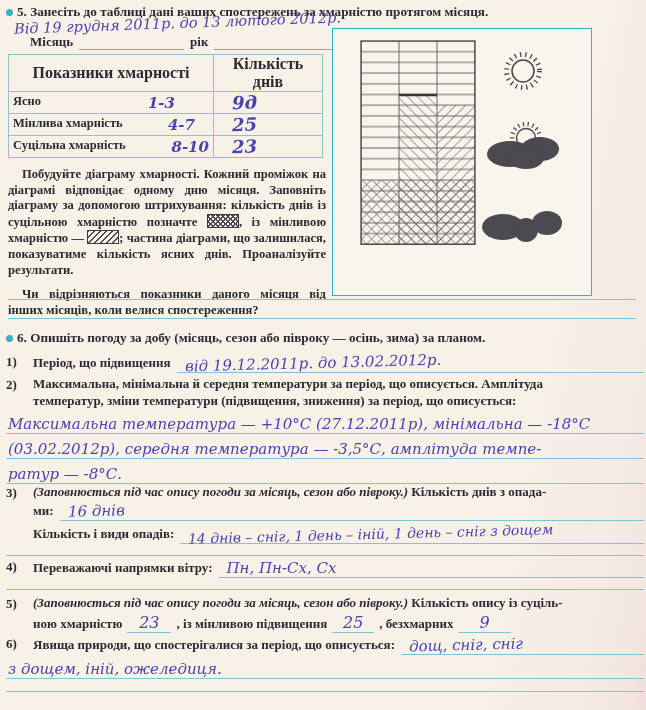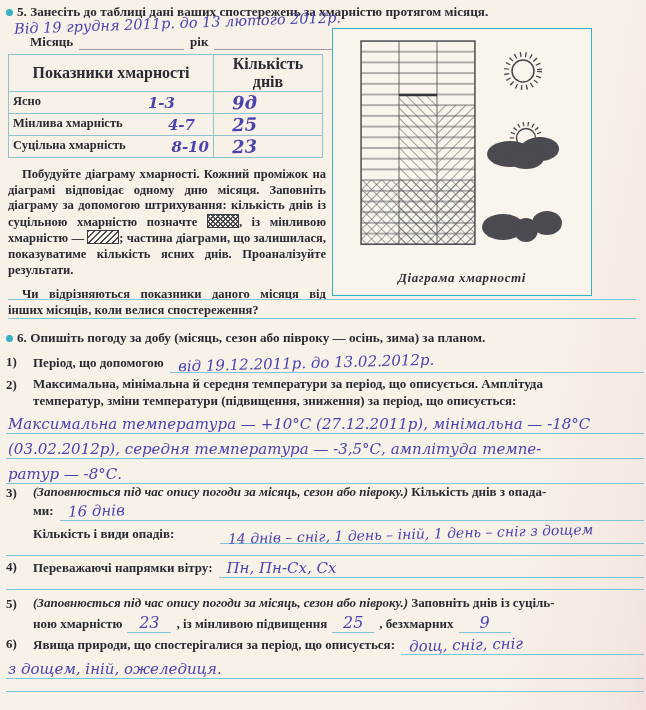--- a/index.html
+++ b/index.html
@@ -170,37 +170,36 @@
         <ellipse cx="207" cy="118" rx="19" ry="12" fill="#4b4a50"></ellipse>
         <ellipse cx="193" cy="127" rx="18" ry="11" fill="#4b4a50"></ellipse>
       </g>
 
       <g>
         <ellipse cx="170" cy="196" rx="21" ry="13" fill="#4b4a50"></ellipse>
         <circle cx="193" cy="199" r="12" fill="#4b4a50"></circle>
         <ellipse cx="214" cy="192" rx="15" ry="12" fill="#4b4a50"></ellipse>
       </g>
     </svg>
-    <div class="diag-caption">Діаграма хмарності</div>
   </div>
 
   <div class="free-line" style="top:299px;"></div>
   <div class="free-line" style="top:318px;"></div>
 
   <div class="sec6">
     <div class="sec6-title">
       <span class="bullet"></span><span>6.</span>
       <span>Опишіть погоду за добу (місяць, сезон або півроку — осінь, зима) за планом.</span>
     </div>
 
     <div class="item">
       <span class="inum">1)</span>
       <div class="ibody">
         <div class="arow">
-          <span class="pt">Період, що допомогою</span>
+          <span class="pt">Період, що підвищення</span>
           <span class="fill"><span class="hw hw15 tilt">від 19.12.2011р.  до  13.02.2012р.</span></span>
         </div>
       </div>
     </div>
 
     <div class="item" style="margin-bottom:1px;">
       <span class="inum">2)</span>
       <div class="ibody">
         <div class="ptline">Максимальна, мінімальна й середня температури за період, що описується. Амплітуда</div>
         <div class="ptline">температур, зміни температури (підвищення, зниження) за період, що описується:</div>
@@ -217,21 +216,21 @@
       </div>
 
     <div class="item" style="margin-bottom:0;">
       <span class="inum">3)</span>
       <div class="ibody">
         <div class="ptline"><span class="it">(Заповнюється під час опису погоди за місяць, сезон або півроку.)</span> <span class="pt">Кількість днів з опада-</span></div>
         <div class="arow">
           <span class="pt">ми:</span>
           <span class="fill"><span class="hw hw15 tilt">16 днів</span></span>
         </div>
-        <div class="arow" style="margin-top:3px;gap:40px;">
+        <div class="arow" style="margin-top:3px;">
           <span class="pt">Кількість і види опадів:</span>
           <span class="fill"><span class="hw hw14 tilt">14 днів – сніг,  1 день – іній,  1 день – сніг   з дощем</span></span>
         </div>
       </div>
     </div>
     <div class="blank-sm"></div>
 
     <div class="item" style="margin-bottom:0;">
       <span class="inum">4)</span>
       <div class="ibody">
@@ -239,21 +238,21 @@
           <span class="pt">Переважаючі напрямки вітру:</span>
           <span class="fill"><span class="hw hw15">Пн,  Пн-Сх,  Сх</span></span>
         </div>
       </div>
     </div>
     <div class="blank-sm" style="margin-bottom:5px;"></div>
 
     <div class="item" style="margin-bottom:2px;">
       <span class="inum">5)</span>
       <div class="ibody">
-        <div class="ptline"><span class="it">(Заповнюється під час опису погоди за місяць, сезон або півроку.)</span> <span class="pt">Заповніть днів із суціль-</span></div>
+        <div class="ptline"><span class="it">(Заповнюється під час опису погоди за місяць, сезон або півроку.)</span> <span class="pt">Кількість опису із суціль-</span></div>
         <div style="margin-top:3px;">
           <span class="pt">ною хмарністю</span><span class="short w46"><span class="hw hw16">23</span></span><span class="pt">, із мінливою підвищення</span><span class="short w44"><span class="hw hw16">25</span></span><span class="pt">, безхмарних</span><span class="short w56"><span class="hw hw16">9</span></span>
         </div>
       </div>
     </div>
 
     <div class="item" style="margin-bottom:0;">
       <span class="inum">6)</span>
       <div class="ibody">
         <div class="arow">

